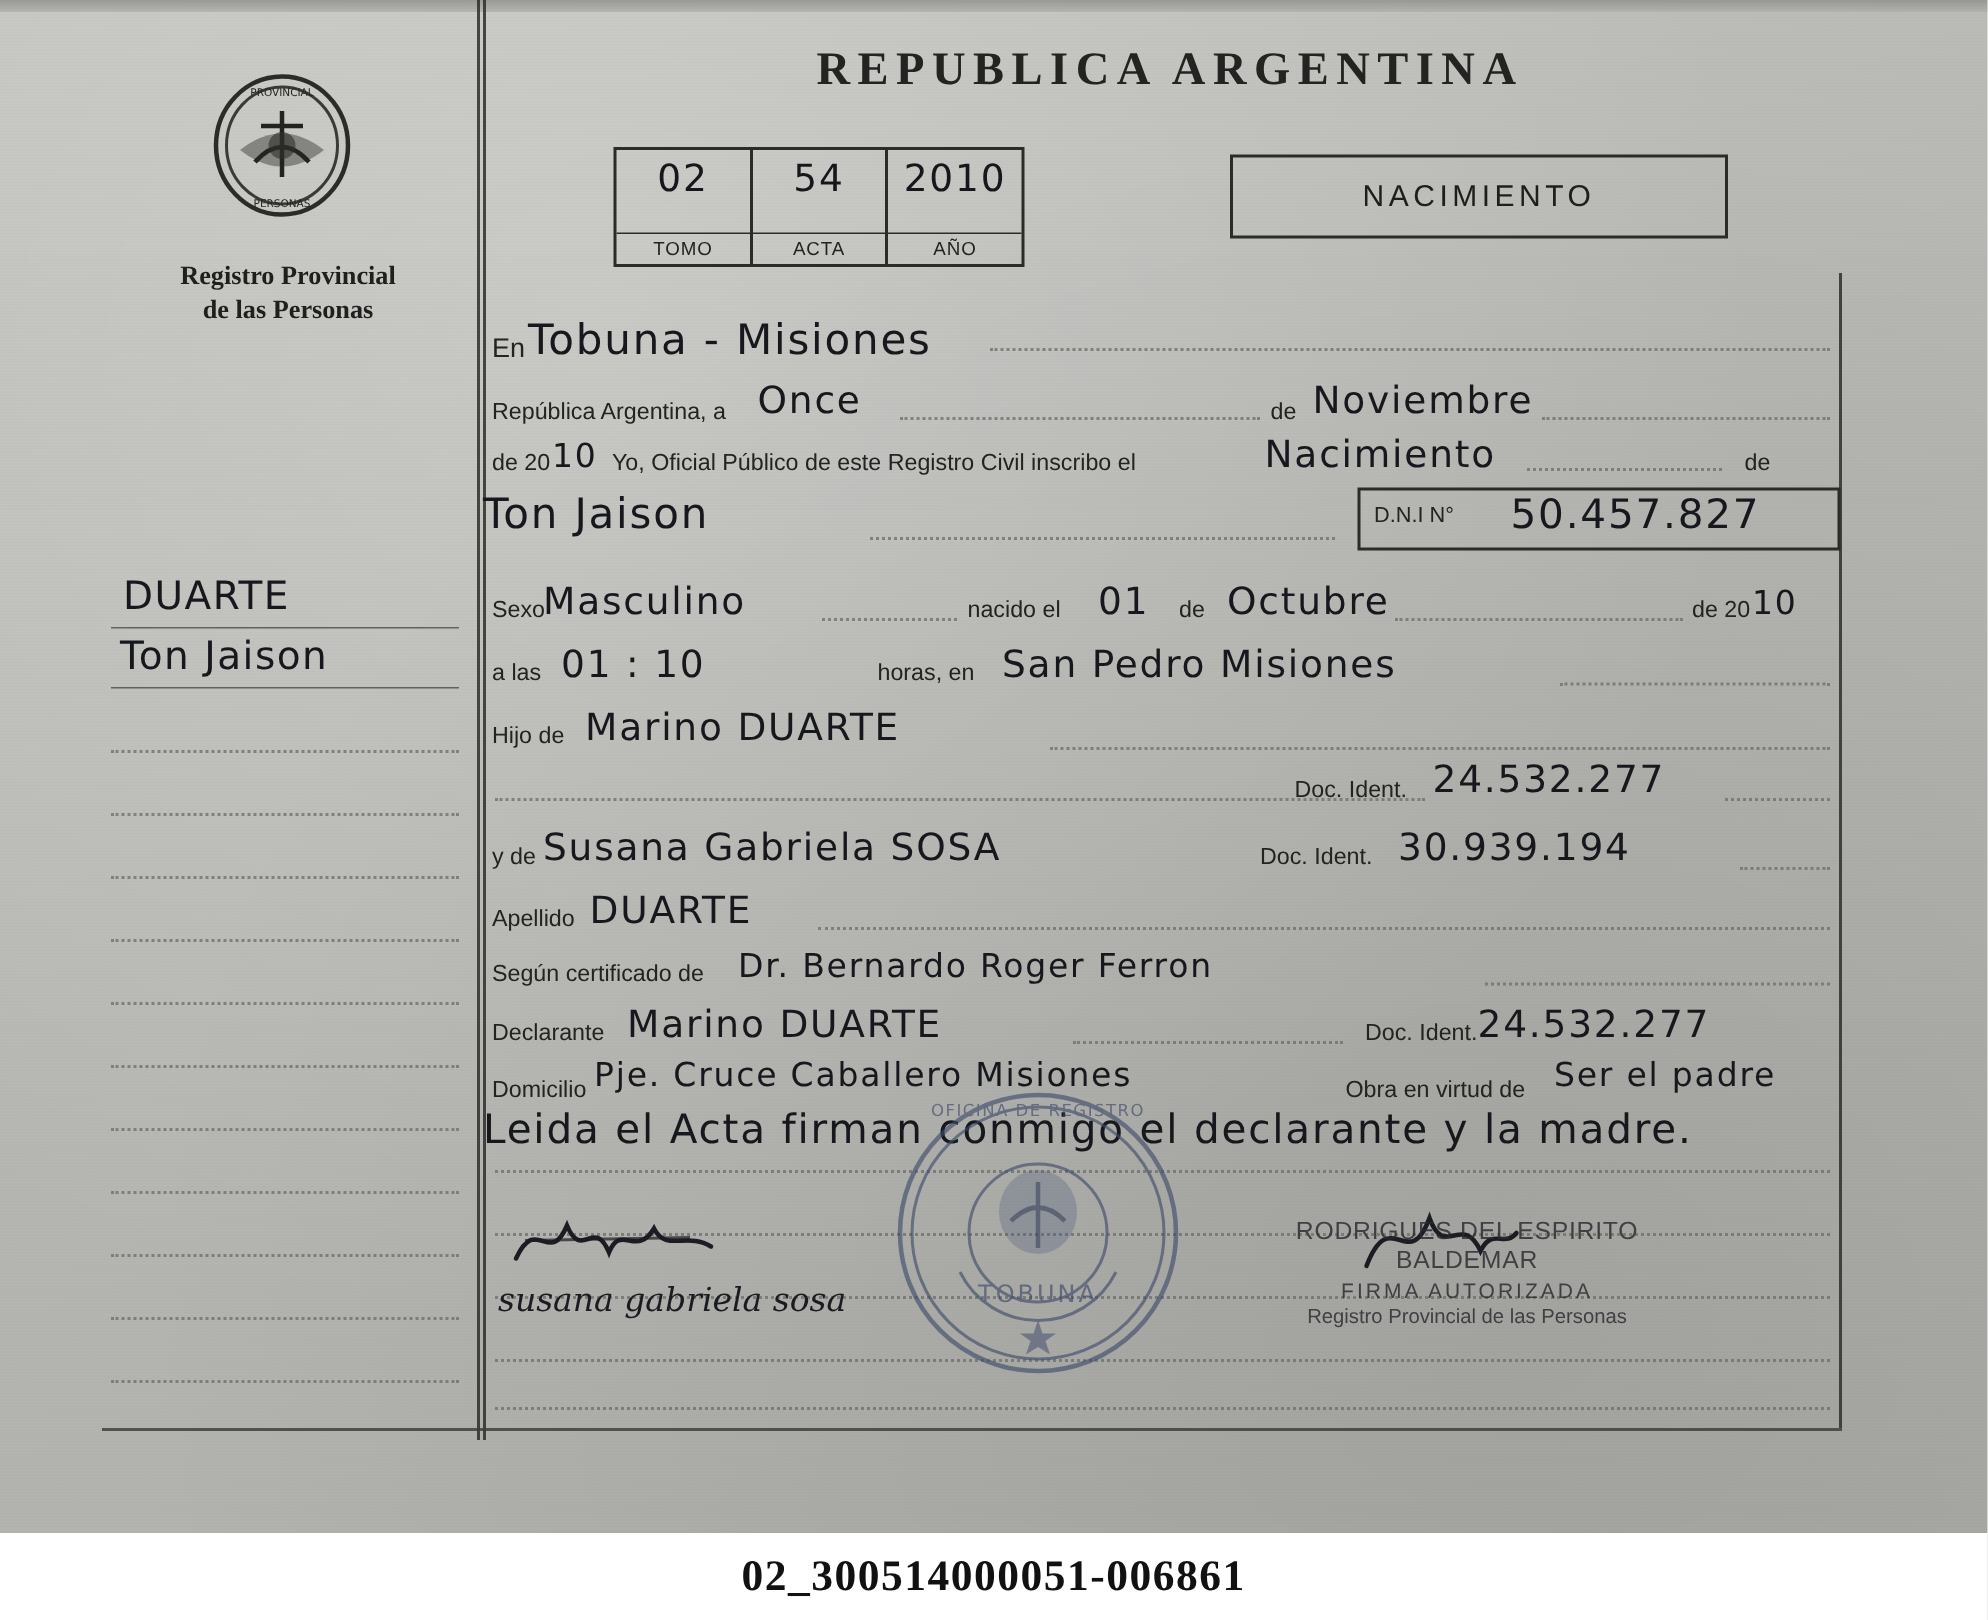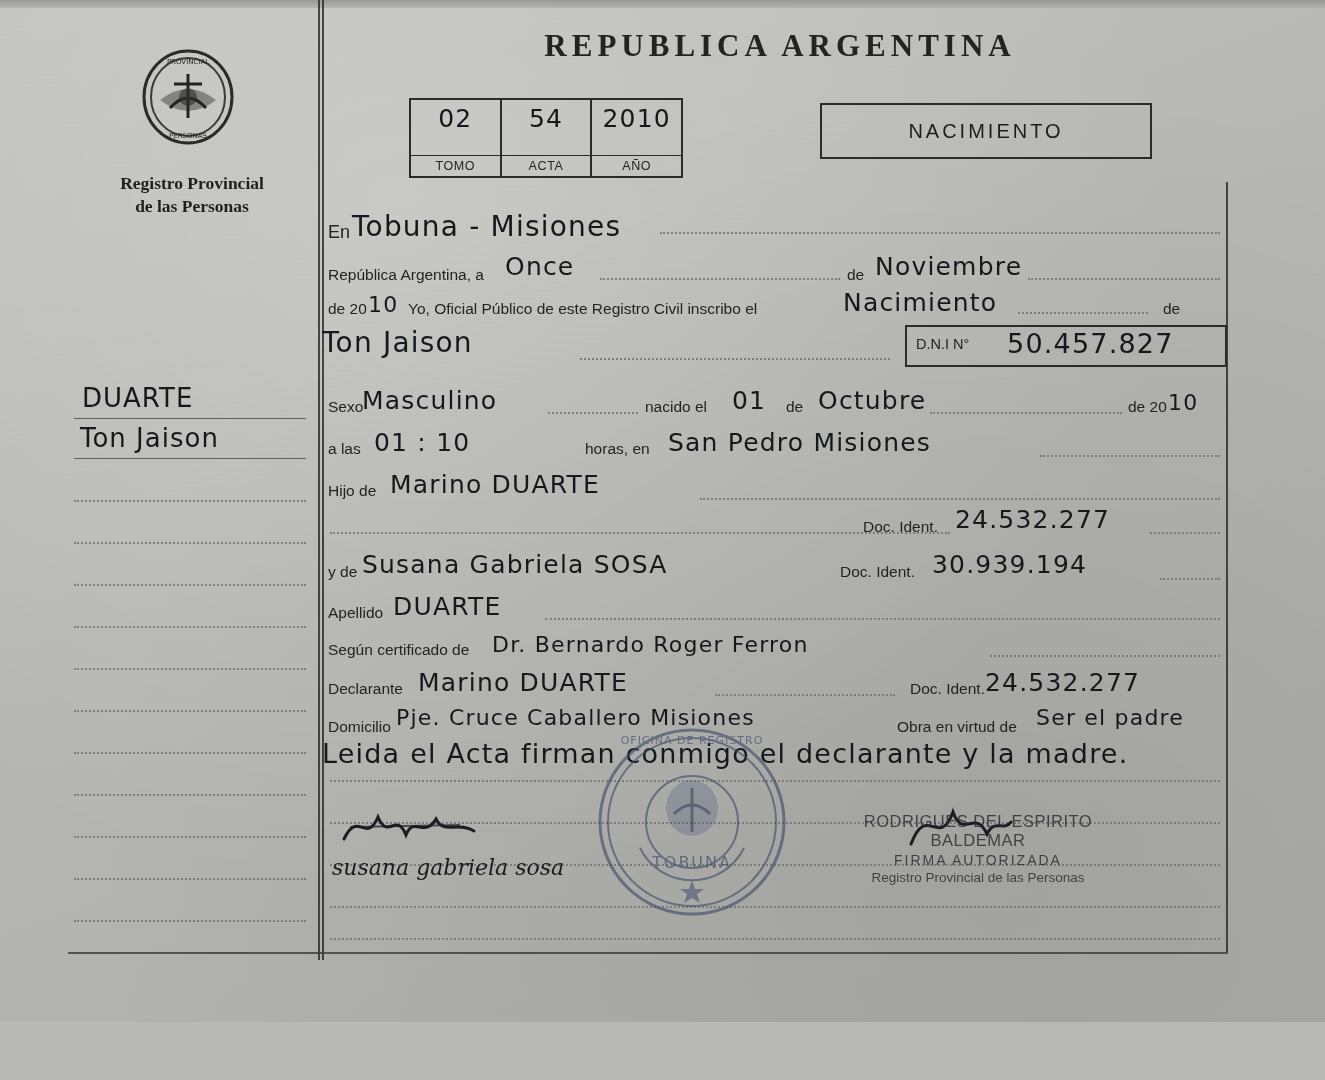--- a/index.html
+++ b/index.html
@@ -489,13 +489,16 @@
 
     <div class="officialblock">
       <div class="l1">RODRIGUES DEL ESPIRITO BALDEMAR</div>
       <div class="l2">FIRMA AUTORIZADA</div>
       <div class="l3">Registro Provincial de las Personas</div>
     </div>
 
     <div class="noise"></div>
   </div>
 
+  <div class="footer-bar">
+    <div class="footer-id">02_300514000051-006861</div>
+  </div>
 </div>
 
 </body></html>

